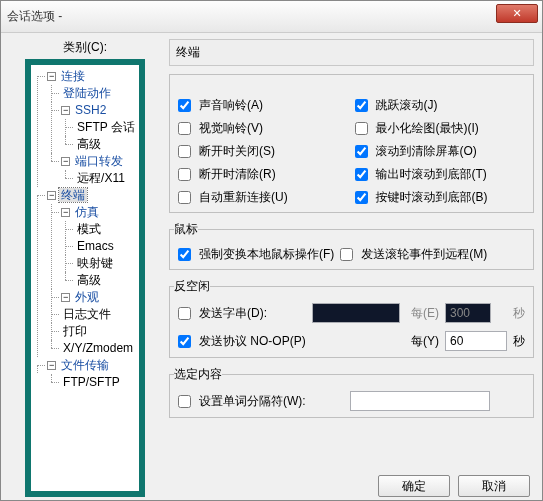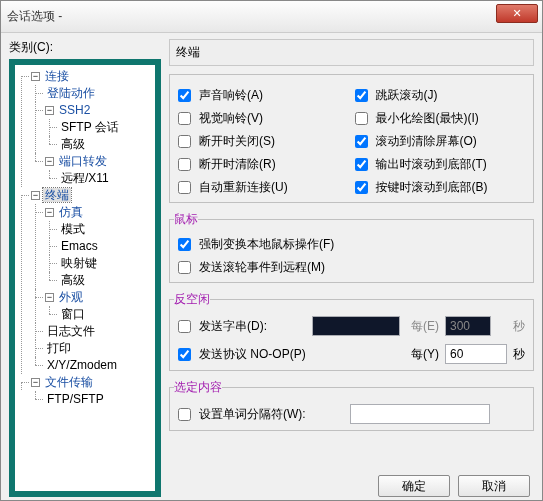--- a/index.html
+++ b/index.html
@@ -36,20 +36,21 @@
 }
 .content {
   display: flex;
   padding: 6px 8px 8px 8px;
   height: 472px;
 }
 .left {
   width: 152px;
   display: flex;
   flex-direction: column;
+  align-items: center;
 }
 .left-label { margin-bottom: 3px; color: #000; }
 .tree {
   flex: 1;
   background: #fff;
   border: 6px solid #0f766e;
   padding: 3px 2px;
   overflow: auto;
 }
 .tree ul { list-style: none; margin: 0; padding: 0 0 0 14px; }
@@ -83,22 +84,22 @@
   background: #eee;
   border: 1px solid #c8c8c8;
   padding: 4px 6px;
   margin-bottom: 8px;
 }
 fieldset {
   border: 1px solid #c0c0c0;
   margin: 0 0 8px 0;
   padding: 8px 8px 6px 8px;
 }
-fieldset.noleg { border-top: 1px solid #c0c0c0; padding-top: 12px; }
-legend { padding: 0; margin-left: -4px; color: #a21caf; }
+fieldset.noleg { border-top: 1px solid #c0c0c0; padding-top: 22px; }
+legend { padding: 0; margin-left: -4px; color: #000000; }
 .grid2 { display: grid; grid-template-columns: 1fr 1fr; row-gap: 6px; column-gap: 6px; }
 .row { display: flex; align-items: center; gap: 4px; white-space: nowrap; }
 input[type=checkbox] { width: 13px; height: 13px; margin: 0 4px 0 0; }
 input[type=text] {
   border: 1px solid #abadb3; height: 20px; padding: 0 4px;
   font-family: inherit; font-size: 12px;
 }
 input[type=text][disabled] { background: #0f172a; color: #888; }
 .antiidle-grid {
   display: grid;
@@ -162,23 +163,20 @@
               <span class="toggle">−</span><span class="node link">仿真</span>
               <ul>
                 <li><span class="node">模式</span></li>
                 <li><span class="node">Emacs</span></li>
                 <li><span class="node">映射键</span></li>
                 <li><span class="node">高级</span></li>
               </ul>
             </li>
             <li>
               <span class="toggle">−</span><span class="node link">外观</span>
-              <ul>
-                <li><span class="node">窗口</span></li>
-              </ul>
             </li>
             <li><span class="node">日志文件</span></li>
             <li><span class="node">打印</span></li>
             <li><span class="node">X/Y/Zmodem</span></li>
           </ul>
         </li>
         <li>
           <span class="toggle">−</span><span class="node link">文件传输</span>
           <ul>
             <li><span class="node">FTP/SFTP</span></li>
@@ -231,21 +229,21 @@
           </label>
         <label class="row">
             <input type="checkbox" checked="" style="">
             <span>按键时滚动到底部(B)</span>
           </label>
       </div>
     </fieldset>
 
     <fieldset>
       <legend>鼠标</legend>
-      <div style="display:flex;flex-direction:column;gap:6px;">
+      <div style="display:flex;flex-direction:row;gap:6px;">
         <label class="row">
             <input type="checkbox" checked="" style="">
             <span>强制变换本地鼠标操作(F)</span>
           </label>
         <label class="row">
             <input type="checkbox" style="">
             <span>发送滚轮事件到远程(M)</span>
           </label>
       </div>
     </fieldset>

